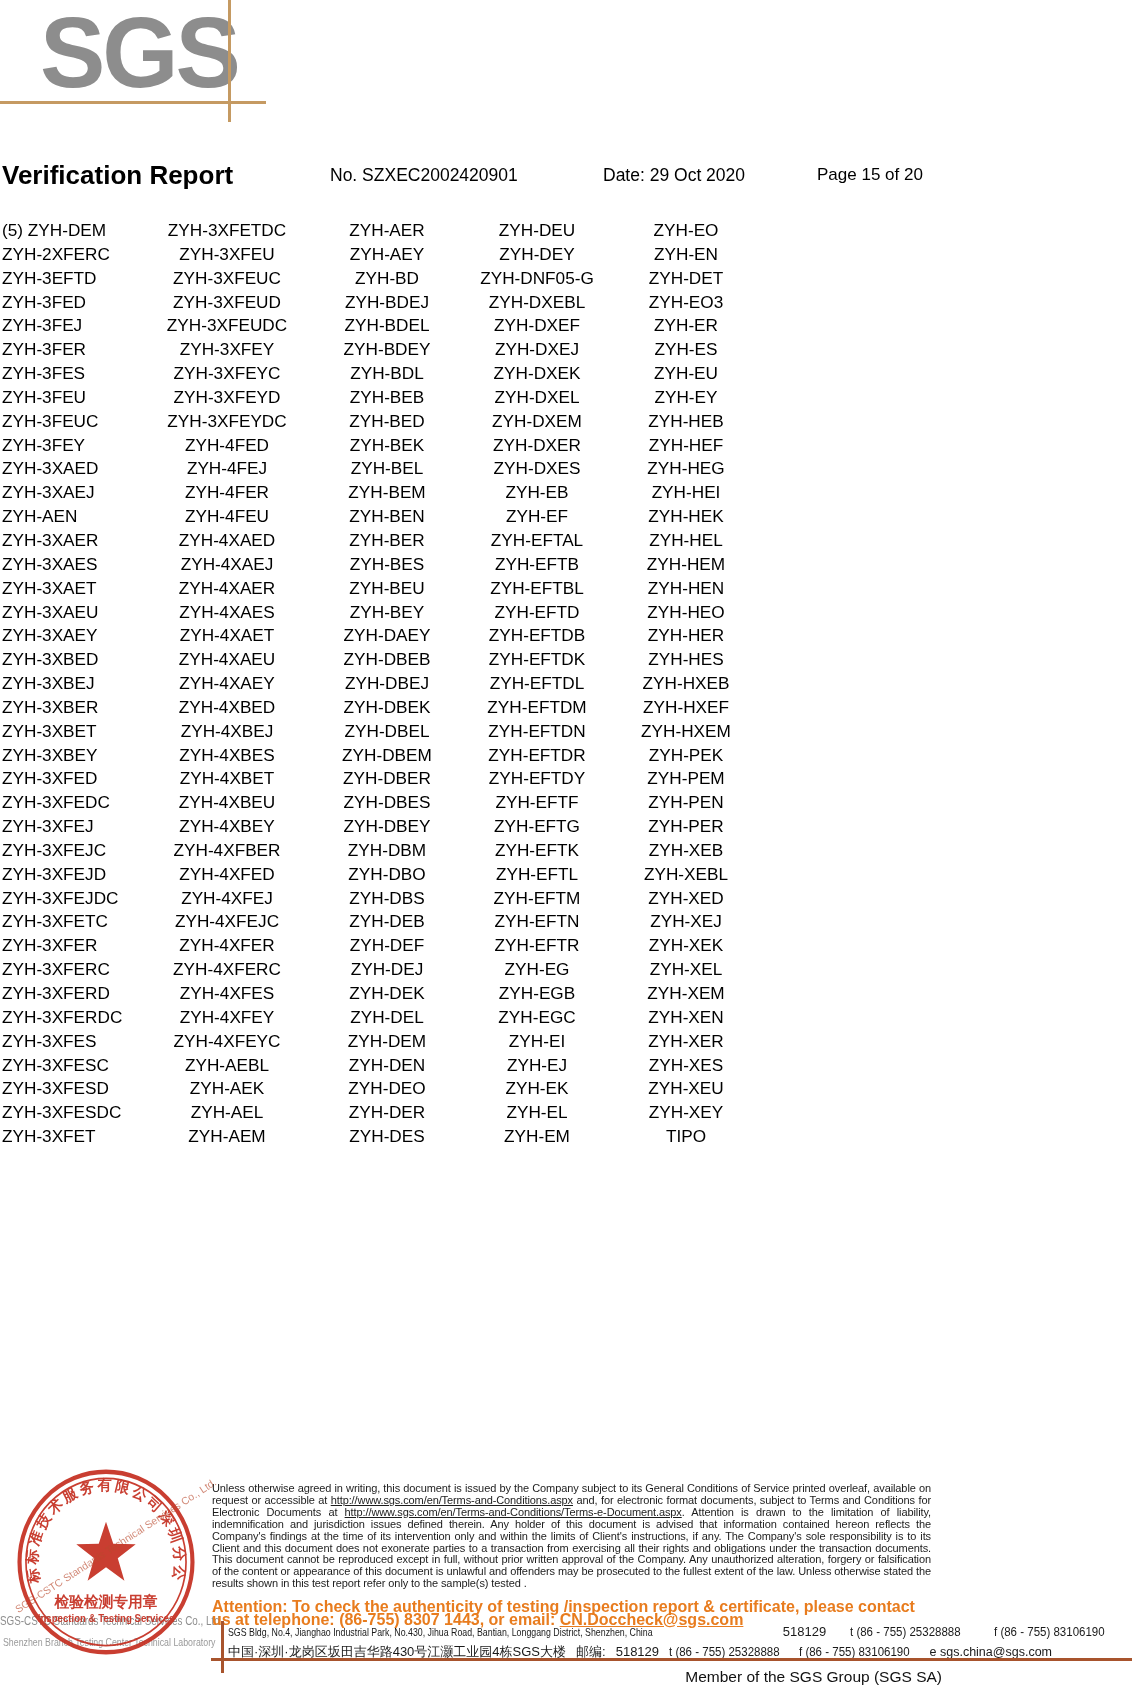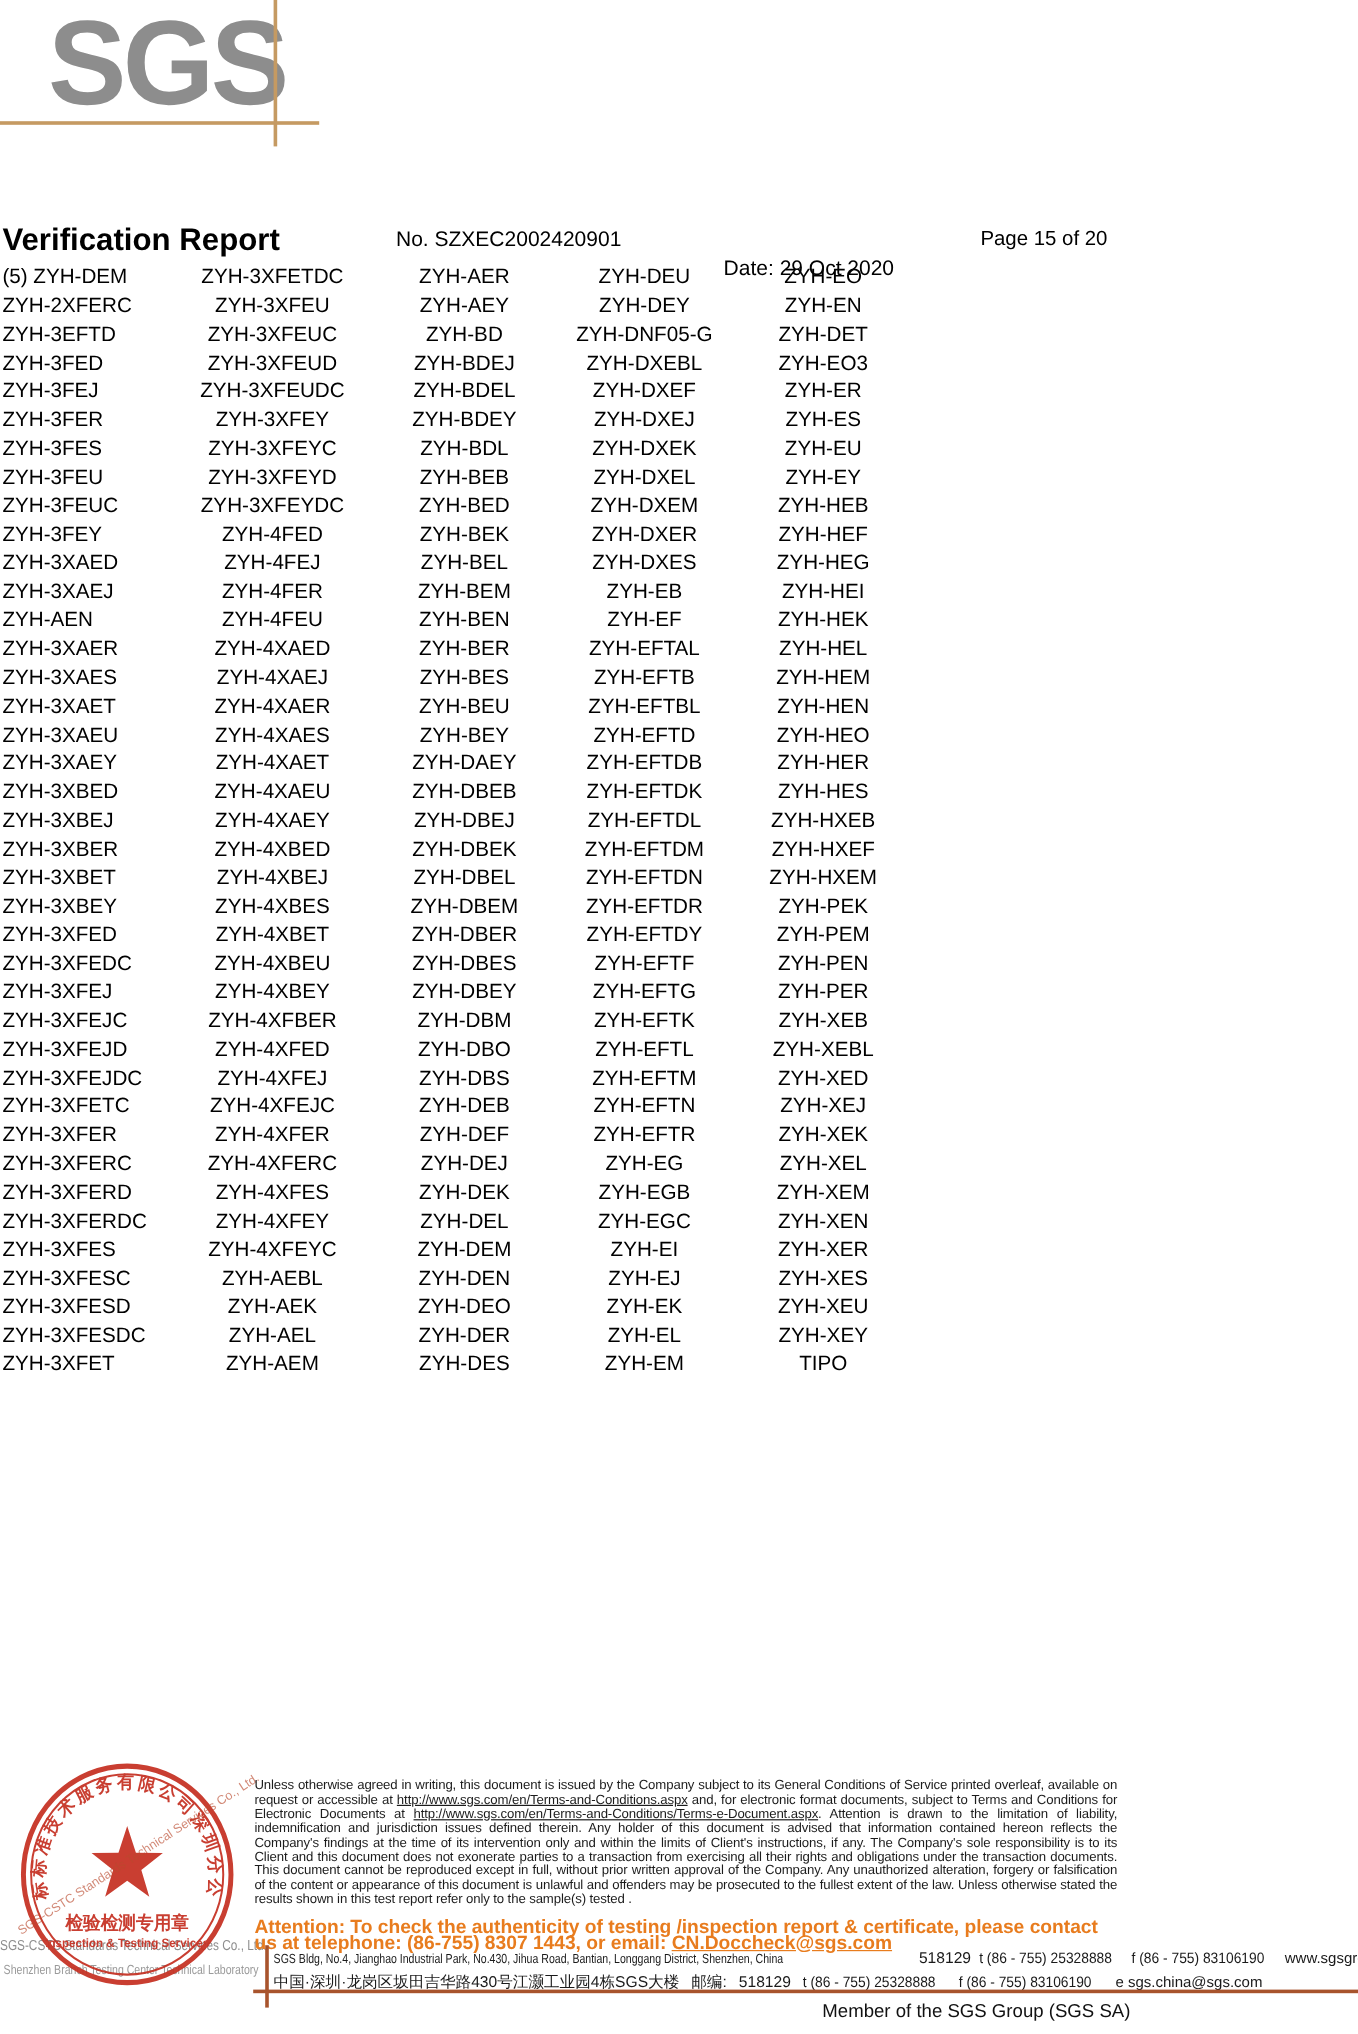--- a/index.html
+++ b/index.html
@@ -10,24 +10,24 @@
   }
   
   .logo{
     position:absolute;left:40px;top:2px;
     font-size:98px;font-weight:700;letter-spacing:-3px;
     color:#8d8d8d;transform:scaleY(1.02);transform-origin:top left;
     line-height:1;
   }
   .cross-v{position:absolute;left:228px;top:0;width:3px;height:122px;background:#c59a62;}
   .cross-h{position:absolute;left:0;top:101px;width:266px;height:3px;background:#c59a62;}
-  .titlebar{position:absolute;left:0;top:184px;width:1012px;height:30px;}
+  .titlebar{position:absolute;left:0;top:160px;width:1012px;height:30px;}
   .doc-title{position:absolute;left:2px;top:0;font-size:26px;font-weight:700;color:#000;}
   .meta-no{position:absolute;left:330px;top:5px;font-size:17.5px;color:#000;}
-  .meta-date{position:absolute;left:603px;top:5px;font-size:17.5px;color:#000;margin-top:24px;}
+  .meta-date{position:absolute;left:603px;top:5px;font-size:17.5px;color:#000;}
   .meta-page{position:absolute;left:817px;top:5px;font-size:17px;color:#000;}
   
   .models{
     position:absolute;left:2px;top:219px;width:758px;
     display:grid;grid-template-columns:140px 170px 150px 150px 148px;
     font-size:17.2px;line-height:23.85px;color:#000000;
   }
   .models .cell{white-space:nowrap;text-align:center;}
   .models .cell.c0{text-align:left;}
   
@@ -51,21 +51,21 @@
     text-align:justify;color:#1c1c1c;
   }
   .legal .url{text-decoration:underline;}
   .attention{
     position:absolute;left:212px;top:1601px;width:719px;
     font-size:16px;line-height:12.5px;font-weight:700;color:#e87c1e;
   }
   .attention .email{text-decoration:underline;}
   .addr-row1{
     position:absolute;left:228px;top:1624px;width:904px;
-    display:flex;align-items:baseline;gap:7px;white-space:nowrap;color:#1a1a1a;
+    display:flex;align-items:baseline;gap:24px;white-space:nowrap;color:#1a1a1a;
   }
   .addr-row2{
     position:absolute;left:228px;top:1643px;width:904px;
     display:flex;align-items:baseline;gap:10px;white-space:nowrap;color:#1a1a1a;
   }
   .addr-en{font-size:11px;transform:scaleX(0.80);transform-origin:left bottom;}
   .addr-cn{font-size:13px;}
   .addr-post{font-size:13px;}
   .addr-tel,.addr-fax{font-size:12.5px;transform:scaleX(0.92);transform-origin:left bottom;}
   .addr-web,.addr-mail{font-size:12.5px;}

